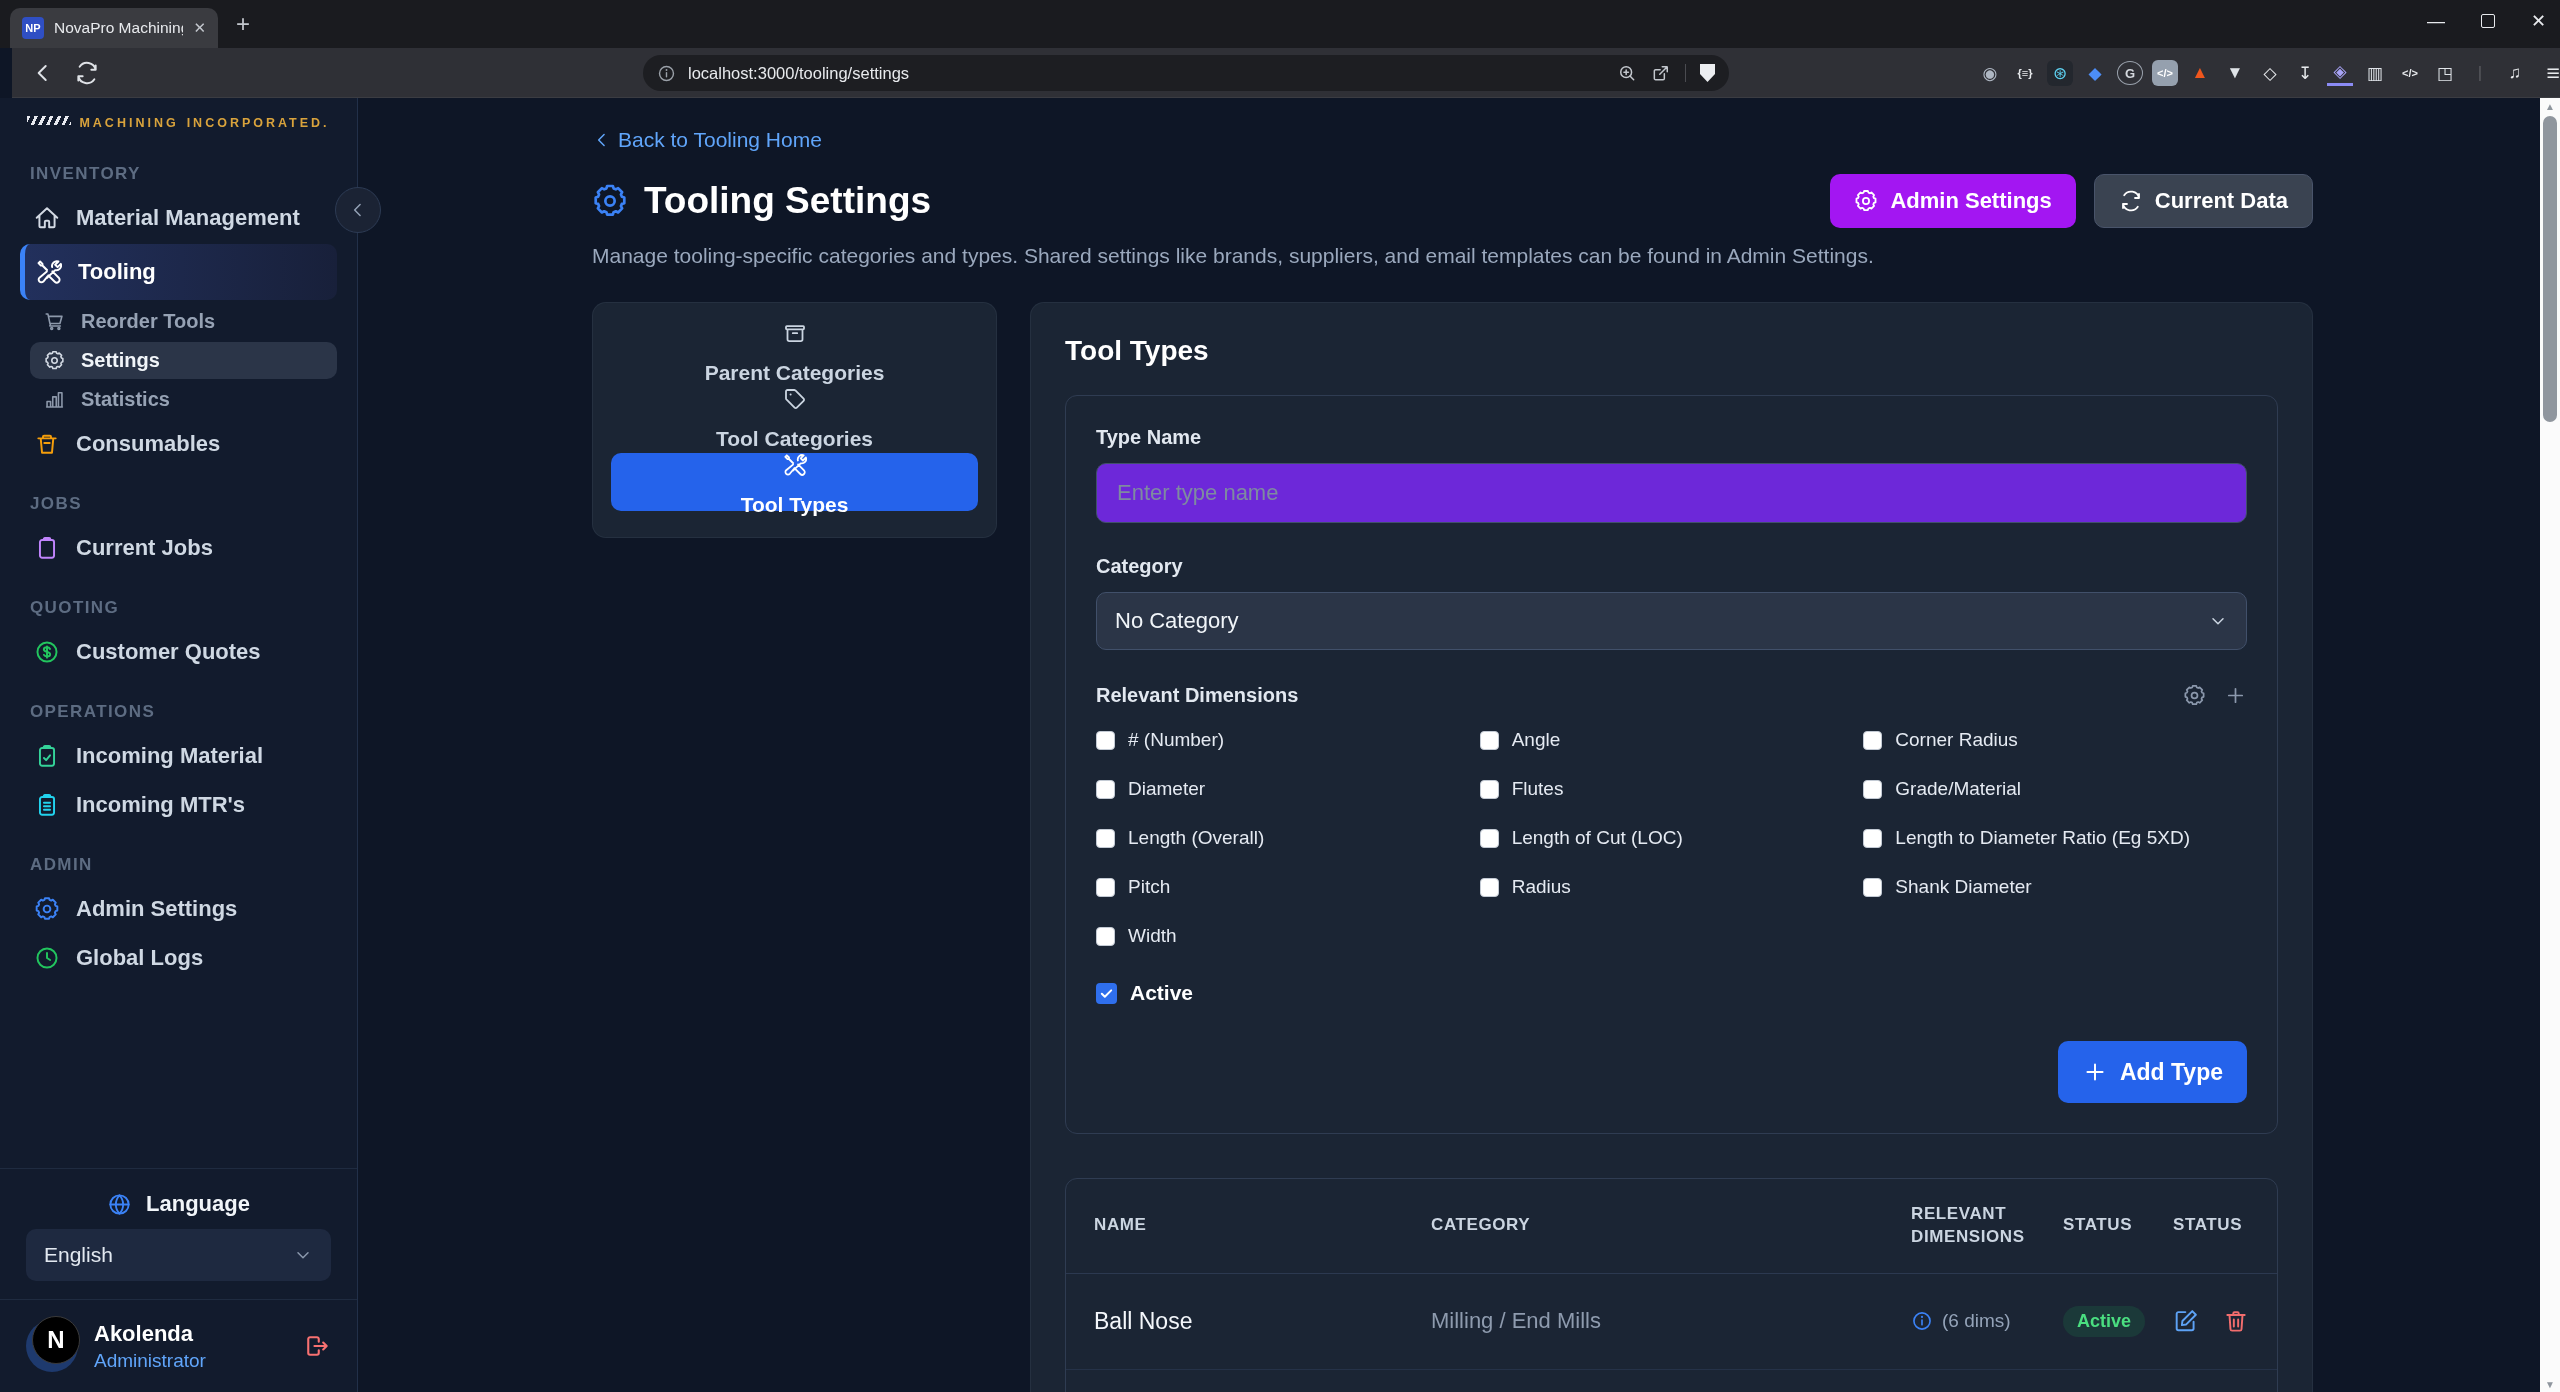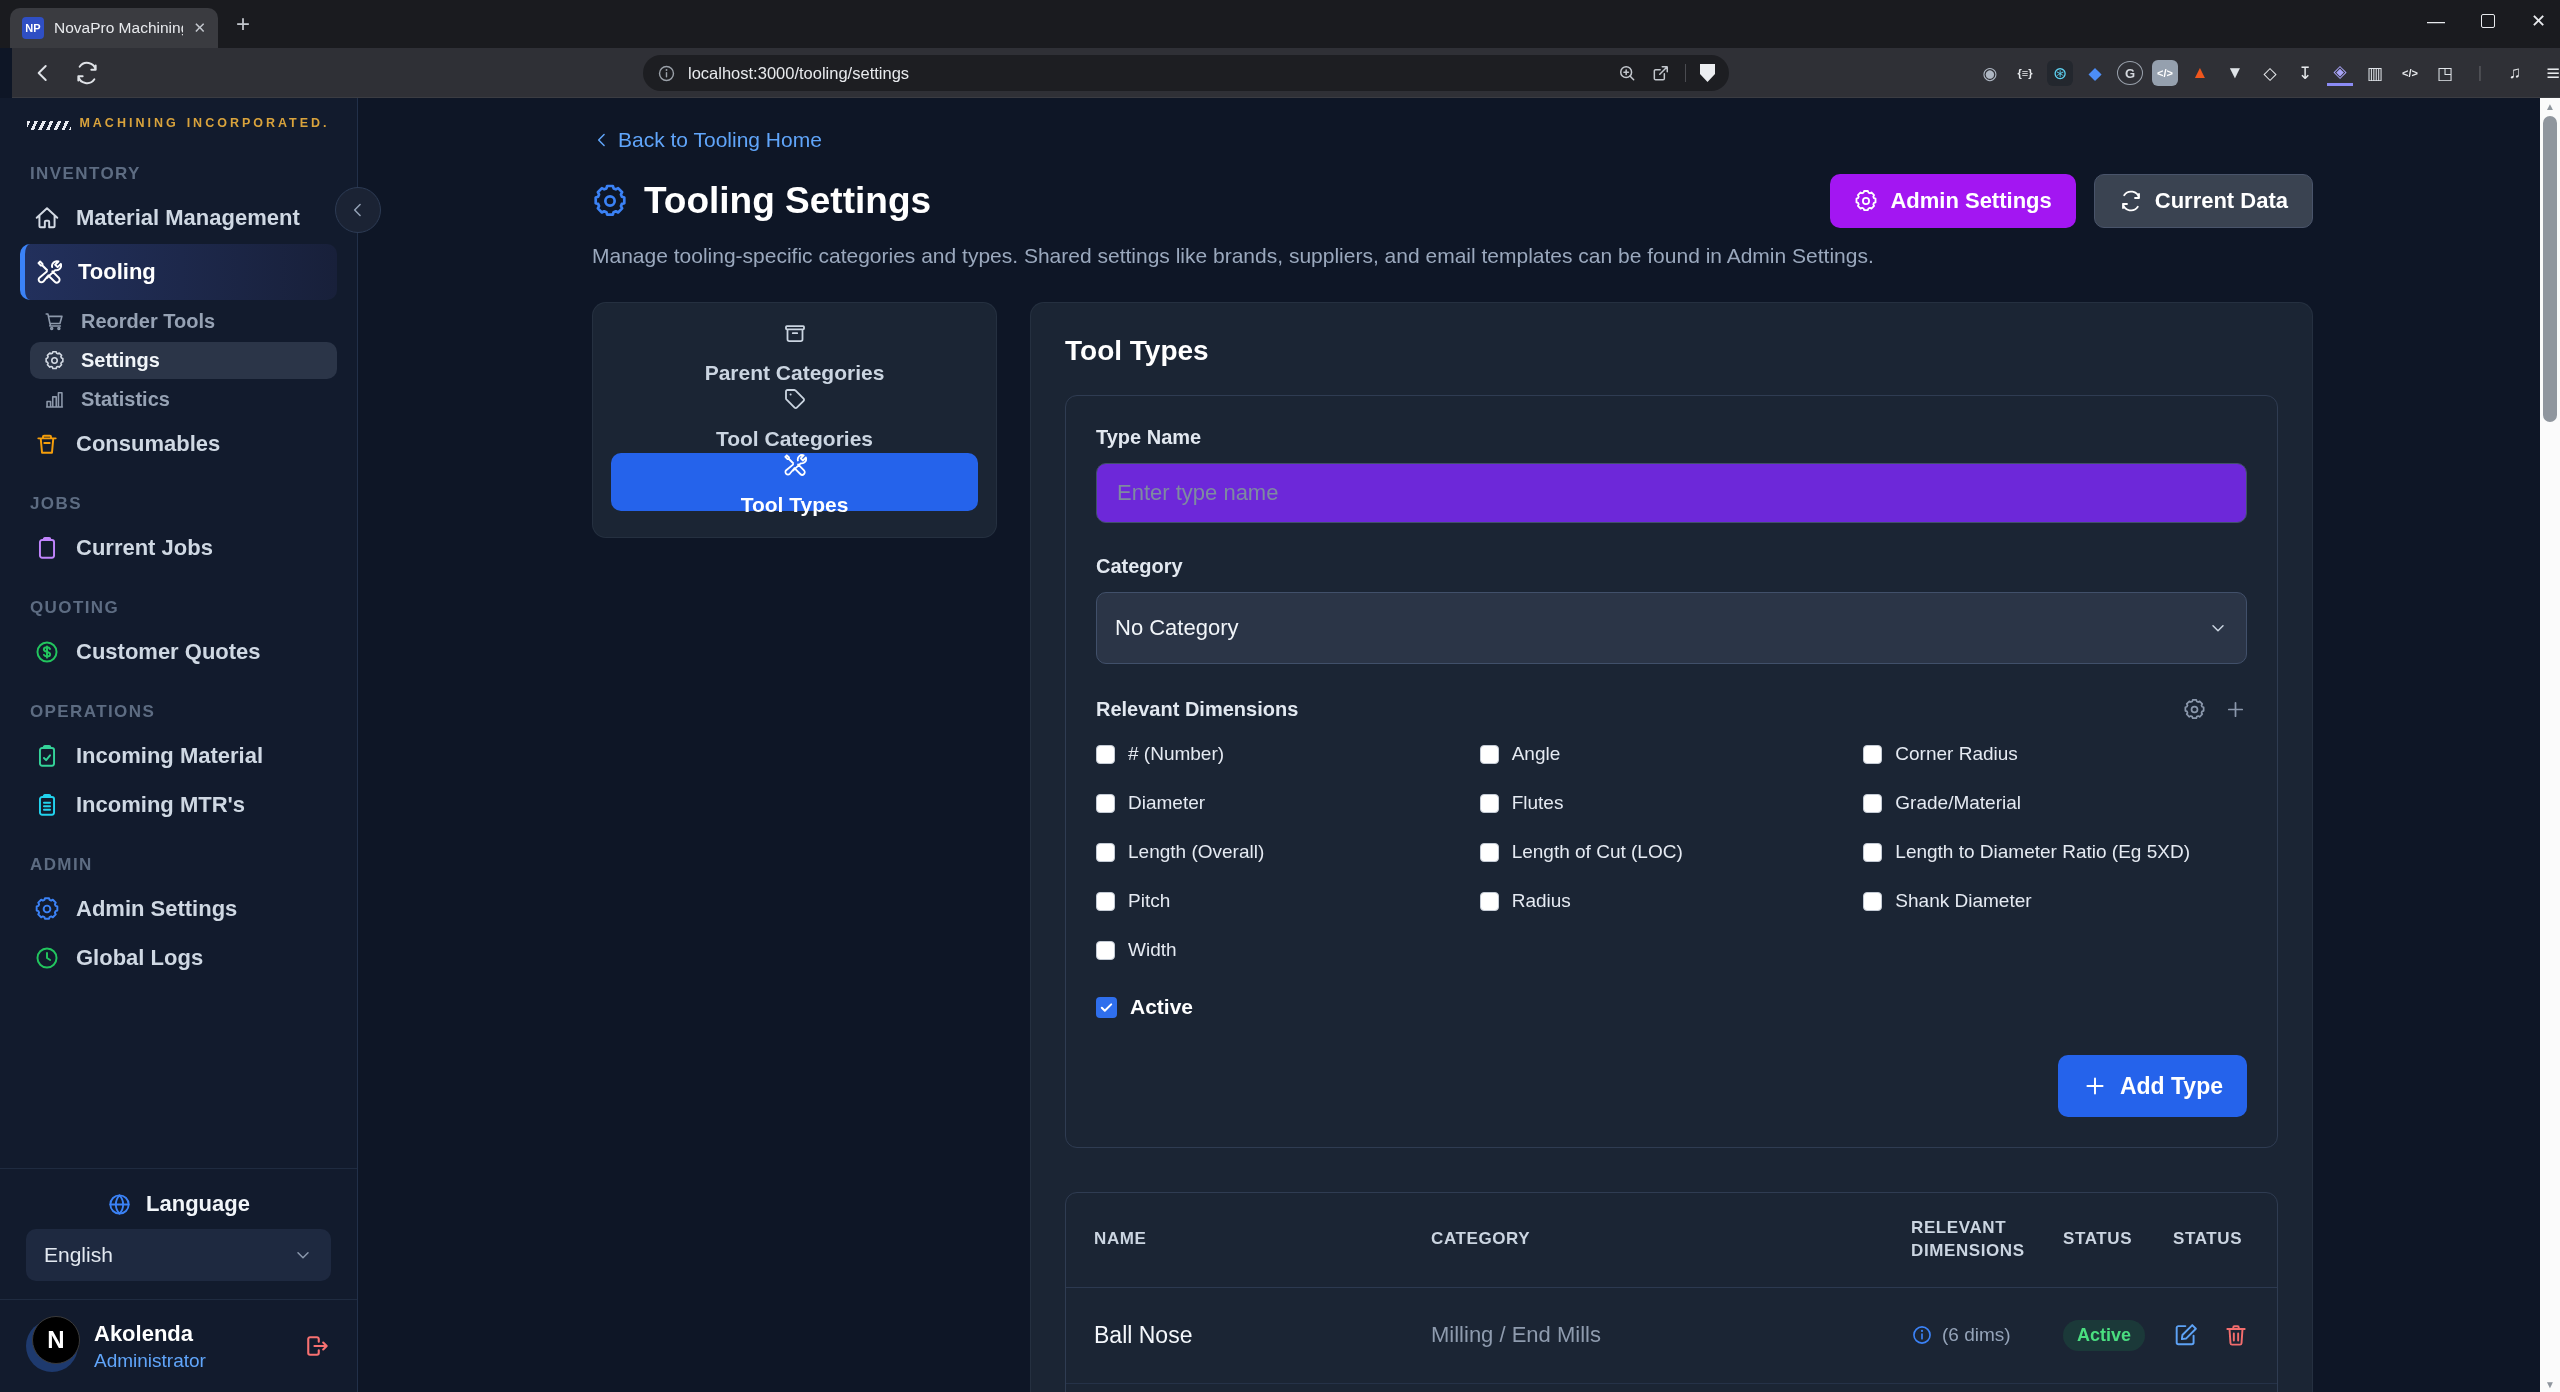--- a/index.html
+++ b/index.html
@@ -45,21 +45,21 @@
     color:#8f969e; font-size:10px; }
   .sb-thumb { position:absolute; left:3px; top:18px; width:14px; height:306px; background:#90969e; border-radius:7px; }
   .sb-down { position:absolute; bottom:0; }
 
   
   .sidebar { position:fixed; left:0; top:98px; width:358px; height:1294px; background:#121b2d;
     border-right:1px solid #223049; display:flex; flex-direction:column; }
   .logo { padding:24px 20px 10px; text-align:center; }
   .logo-main { color:#fff; font-size:45px; font-weight:800; letter-spacing:2px; }
   .logo-sub { margin-top:-6px; color:#d9a33c; font-size:12.5px; font-weight:700; letter-spacing:3px;
-    display:flex; align-items:flex-end; justify-content:center; gap:8px; }
+    display:flex; align-items:flex-start; justify-content:center; gap:8px; }
   .hatch { width:44px; height:9px;
     background:repeating-linear-gradient(115deg,#e8eaf0 0 3px,transparent 3px 7px); }
   .sec-label { margin:24px 30px 8px; font-size:17px; font-weight:700; letter-spacing:1.4px; color:#5d6c82; }
   .nav-item { display:flex; align-items:center; gap:16px; margin:3px 20px; padding:10px 14px;
     border-radius:10px; color:#cfd8e3; font-size:22px; font-weight:600; }
   .nav-item .ic { width:26px; height:26px; color:#c6cfdb; flex:none; }
   .nav-item.active { background:linear-gradient(90deg,#22305c,#18203a); color:#fff;
     border-left:5px solid #3b82f6; padding-left:11px; padding-top:15px; padding-bottom:15px; }
   .nav-item.sub { margin:2px 20px 2px 30px; padding:7px 14px; font-size:20px; color:#96a2b4; }
   .nav-item.sub .ic { width:21px; height:21px; color:#8d99ab; }
@@ -112,21 +112,21 @@
   .stab .ic { width:24px; height:24px; }
   .stab.active { background:#2563eb; color:#fff; }
 
   .panel-card { flex:1; padding:32px 34px; }
   .panel-title { color:#fff; font-size:28px; font-weight:700; }
   .form-card { margin-top:28px; border:1px solid #2f3c52; border-radius:12px; padding:30px; }
   .field-label { color:#e2e8f0; font-size:20px; font-weight:600; margin-bottom:14px; }
   .text-input { width:100%; height:60px; background:#6d28d9; border:1px solid #41506a; border-radius:10px;
     padding:0 20px; color:#e8edf5; font-size:22px; outline:none; font-family:"Liberation Sans",sans-serif; }
   .text-input::placeholder { color:#7e8ba0; }
-  .select { width:100%; height:72px; background:#2b3547; border:1px solid #41506a; border-radius:10px;
+  .select { width:100%; height:58px; background:#2b3547; border:1px solid #41506a; border-radius:10px;
     display:flex; align-items:center; justify-content:space-between; padding:0 18px;
     color:#f1f5f9; font-size:22px; }
   .select .ic { width:20px; height:20px; color:#cbd5e1; }
   .mt32 { margin-top:32px; }
   .dims-header { display:flex; align-items:center; margin-top:34px; margin-bottom:22px; }
   .dims-header .field-label { margin-bottom:0; }
   .dims-icons { margin-left:auto; display:flex; gap:18px; color:#8b98ac; }
   .dims-icons .ic { width:23px; height:23px; }
   .dims-grid { display:grid; grid-template-columns:repeat(3,1fr); row-gap:27px; }
   .dim { display:flex; align-items:center; gap:13px; color:#e5eaf2; font-size:19px; }

